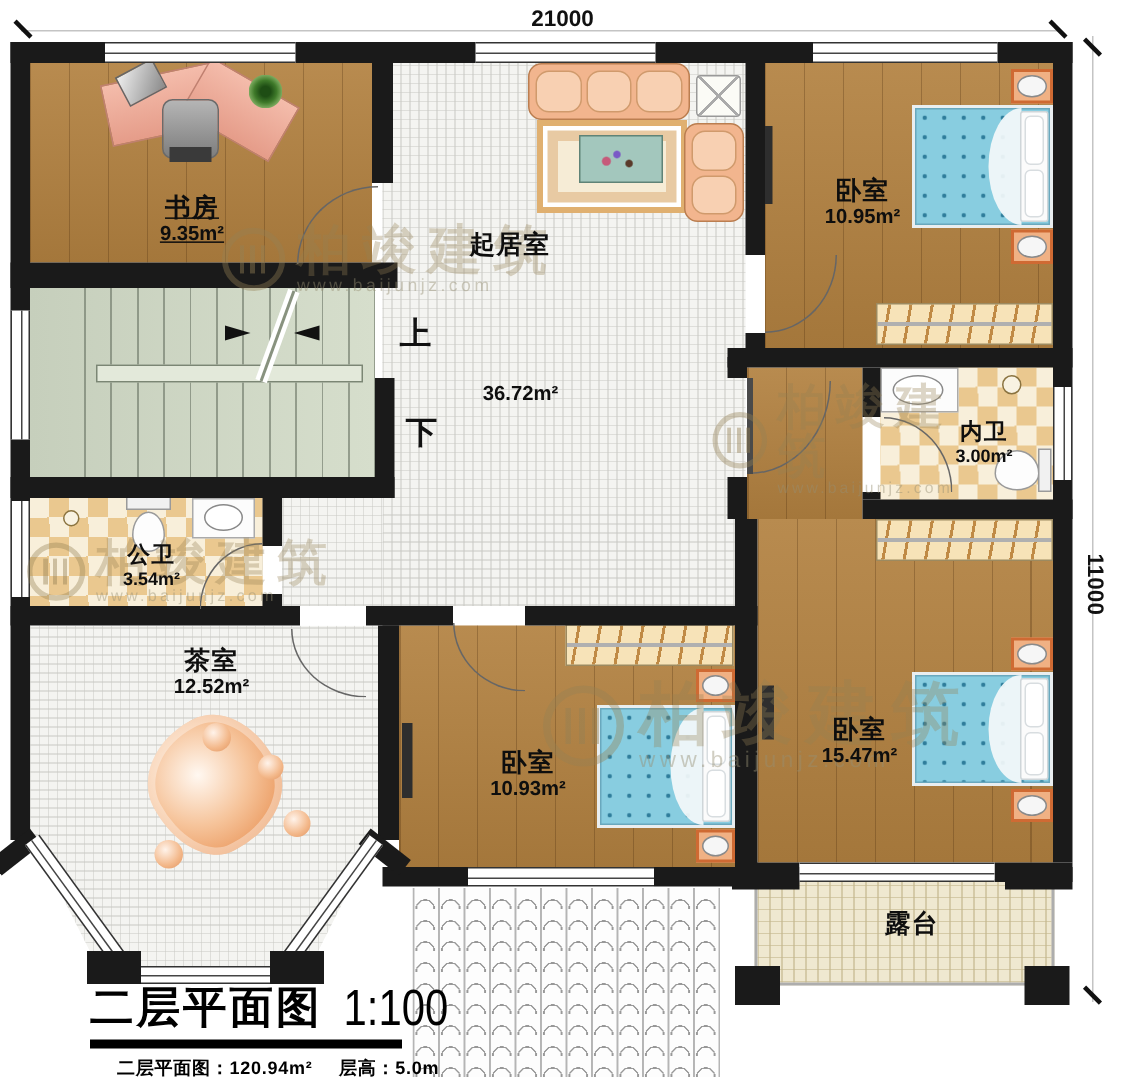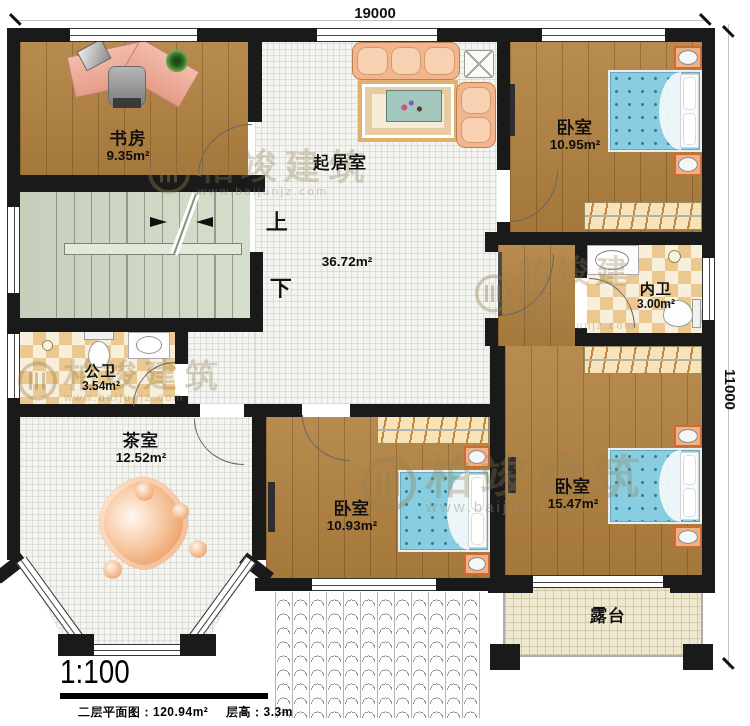--- a/index.html
+++ b/index.html
@@ -253,21 +253,21 @@
     </div>
 </div>
 <div class="abs wm" style="left:362px;top:452px;">
   <div class="wm-logo"></div>
   <div>
       <div class="wm-brand">柏竣建筑</div>
        <div class="wm-url">www.baijunjz.com</div>
     </div>
 </div>
 
-<div class="abs rlabel" style="left:128px;top:146px;">
+<div class="abs rlabel" style="left:128px;top:146px;text-decoration:underline;">
   <div class="rn">书房</div>
   <div class="ra">9.35m²</div>
 </div>
 <div class="abs rlabel" style="left:340px;top:163px;">
   <div class="rn">起居室</div>
 </div>
 <div class="abs rlabel" style="left:347px;top:262px;">
   <div class="ra">36.72m²</div>
 </div>
 <div class="abs rlabel" style="left:575px;top:135px;">
@@ -296,27 +296,28 @@
 </div>
 <div class="abs rlabel" style="left:608px;top:616px;">
   <div class="rn">露台</div>
 </div>
 <div class="abs updown" style="left:277px;top:222px;">上</div>
 <div class="abs updown" style="left:281px;top:288px;">下</div>
 
 <div class="abs dimline" style="left:14px;top:20px;width:692px;height:1px;"></div>
 <div class="abs tick" style="left:8px;top:18px;"></div>
 <div class="abs tick" style="left:698px;top:18px;"></div>
-<div class="abs dimtxt" style="left:340px;top:4px;width:70px;text-align:center;">19000</div>
+<div class="abs dimtxt" style="left:340px;top:4px;width:70px;text-align:center;">21000</div>
 <div class="abs dimline" style="left:728px;top:24px;width:1px;height:644px;"></div>
 <div class="abs tick" style="left:721px;top:30px;"></div>
 <div class="abs tick" style="left:721px;top:662px;"></div>
 <div class="abs dimtxt" style="left:700px;top:381px;width:60px;text-align:center;transform:rotate(90deg);">11000</div>
 
 <div class="abs tb" style="left:60px;top:652px;">
+  <span class="tb-title">二层平面图</span>
   <span class="tb-scale">1:100</span>
 </div>
 <div class="abs tb-rule" style="left:60px;top:693px;width:208px;height:6px;"></div>
 <div class="abs tb-stats" style="left:78px;top:704px;">
   <span>二层平面图：</span><span>120.94m²</span>
   <span style="display:inline-block;width:10px;"></span>
-  <span>层高：</span><span>3.3m</span>
+  <span>层高：</span><span>5.0m</span>
 </div>
 
 </body></html>

